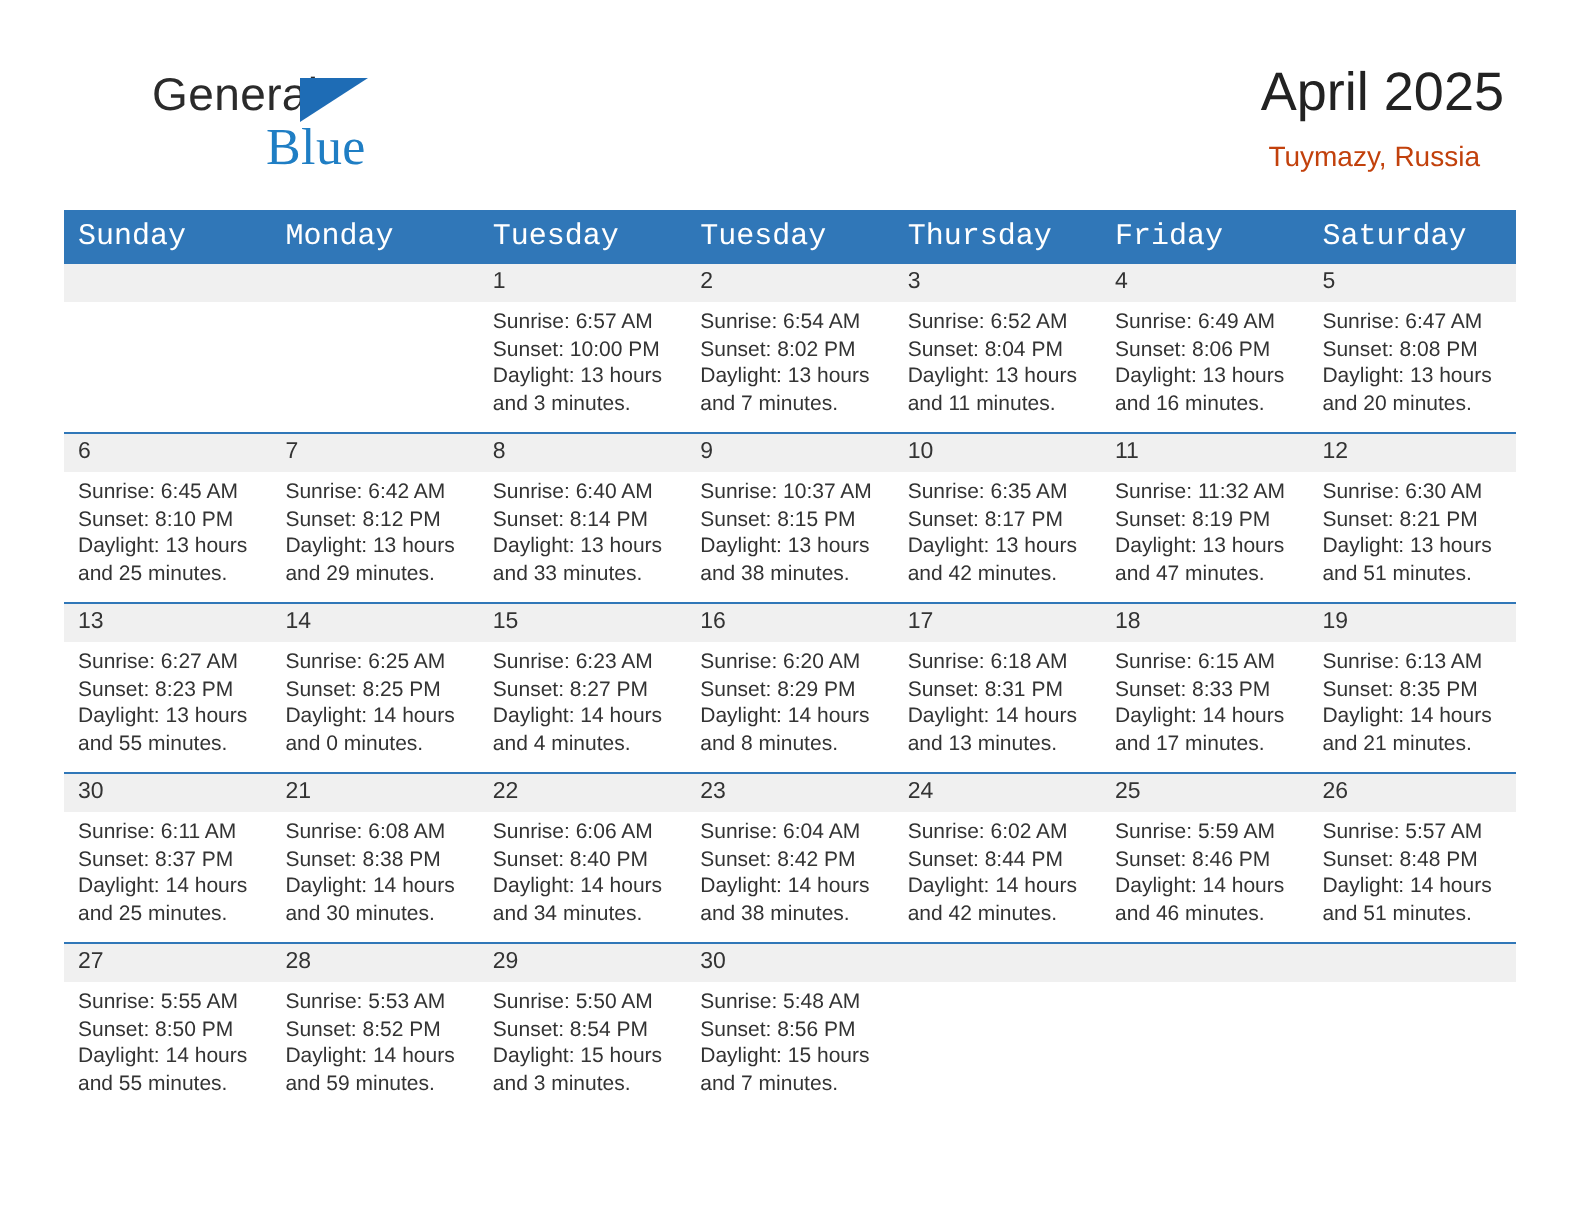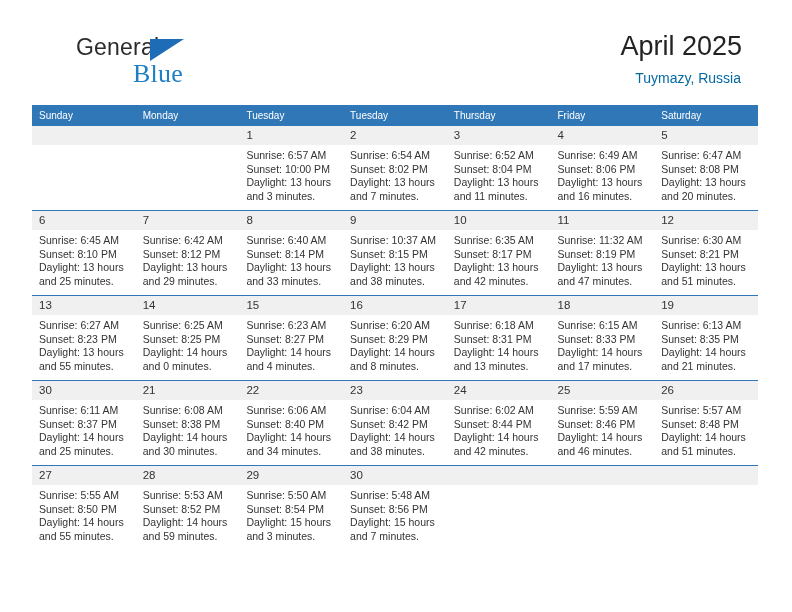--- a/index.html
+++ b/index.html
@@ -56,58 +56,58 @@
     left: 57px;
     top: 25px;
     font-size: 26px;
     letter-spacing: 0.2px;
     color: #1f7ec4;
     font-family: Liberation Serif, serif;
   }
 
   .title-block {
     position: absolute;
-    right: 50px;
+    right: 40px;
     top: 30px;
     text-align: right;
   }
   .cal-title {
     font-size: 27px;
     color: #222222;
     line-height: 32px;
     font-weight: normal;
     margin: 0;
     font-family: "Liberation Sans", sans-serif;
   }
   .cal-subtitle {
     font-size: 14px;
-    color: #0369a1;
+    color: #c2410c;
     line-height: 18px;
-    margin: 7px 1px 0 0;
+    margin: 7px 12px 0 0;
     font-family: "Liberation Sans", sans-serif;
   }
 
   
   .calendar {
     position: absolute;
     left: 32px;
     top: 105px;
     width: 726px;
     border-collapse: collapse;
     table-layout: fixed;
   }
   .calendar th {
     background: #3077b8;
     color: #ffffff;
-    font-size: 10px;
+    font-size: 15px;
     font-weight: normal;
     text-align: left;
     padding: 5px 0 5px 7px;
     height: 11px;
-    font-family: Liberation Sans, sans-serif;
+    font-family: Liberation Mono, monospace;
     border: none;
   }
   .calendar td {
     vertical-align: top;
     padding: 0;
     border-top: 1px solid #3077b8;
     background: #ffffff;
     height: 84px;
   }
   .calendar tr.week-row:first-child td {

